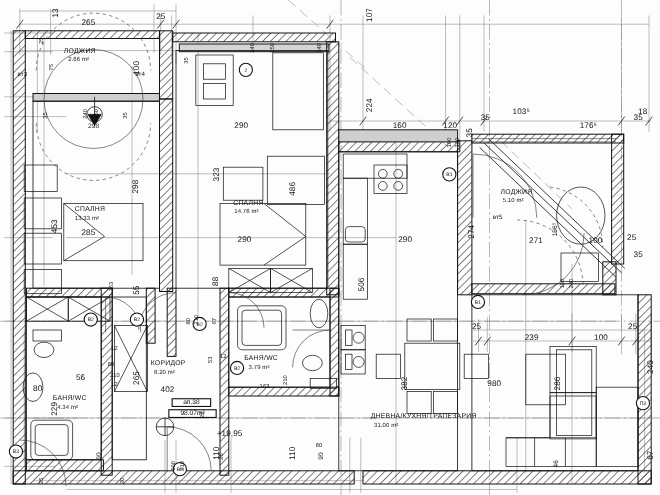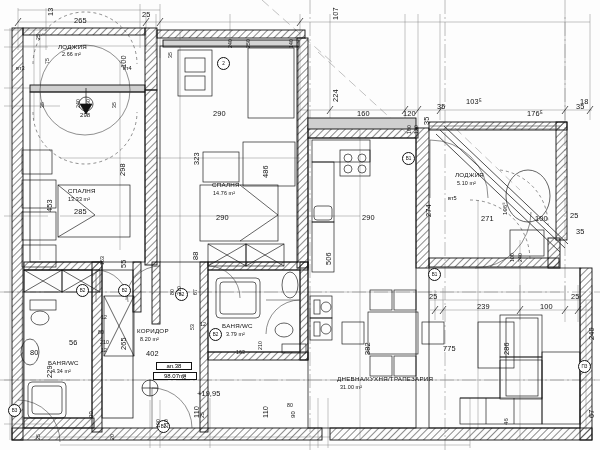--- a/index.html
+++ b/index.html
@@ -438,21 +438,21 @@
 <div class="lbl dimxs vert" style="left:36px;top:440px;transform:rotate(-90deg);">25</div>
 <div class="lbl dimxs vert" style="left:110px;top:440px;transform:rotate(-90deg);">20</div>
 
 <div class="lbl dim" style="left:429px;top:293px;">25</div>
 <div class="lbl dim" style="left:477px;top:303px;">239</div>
 <div class="lbl dim" style="left:540px;top:303px;">100</div>
 <div class="lbl dim" style="left:571px;top:293px;">25</div>
 <div class="lbl dim" style="left:588px;top:303px;margin-left:40px;">50</div>
 <div class="lbl dim vert" style="left:588px;top:340px;transform:rotate(-90deg);">240</div>
 <div class="lbl dim vert" style="left:588px;top:418px;transform:rotate(-90deg);">67</div>
-<div class="lbl dim" style="left:443px;top:345px;">775</div>
+<div class="lbl dim" style="left:443px;top:345px;">980</div>
 <div class="lbl dim vert" style="left:364px;top:355px;transform:rotate(-90deg);">382</div>
 <div class="lbl dim vert" style="left:503px;top:355px;transform:rotate(-90deg);">286</div>
 <div class="lbl dimsm vert" style="left:503px;top:425px;transform:rotate(-90deg);">46</div>
 <div class="lbl dim" style="left:481px;top:215px;">271</div>
 <div class="lbl dim" style="left:535px;top:215px;">100</div>
 <div class="lbl dim" style="left:570px;top:212px;">25</div>
 <div class="lbl dimsm vert" style="left:502px;top:215px;transform:rotate(-90deg);">196⁵</div>
 <div class="lbl dim" style="left:576px;top:228px;">35</div>
 <div class="lbl dim" style="left:580px;top:98px;">18</div>
 

